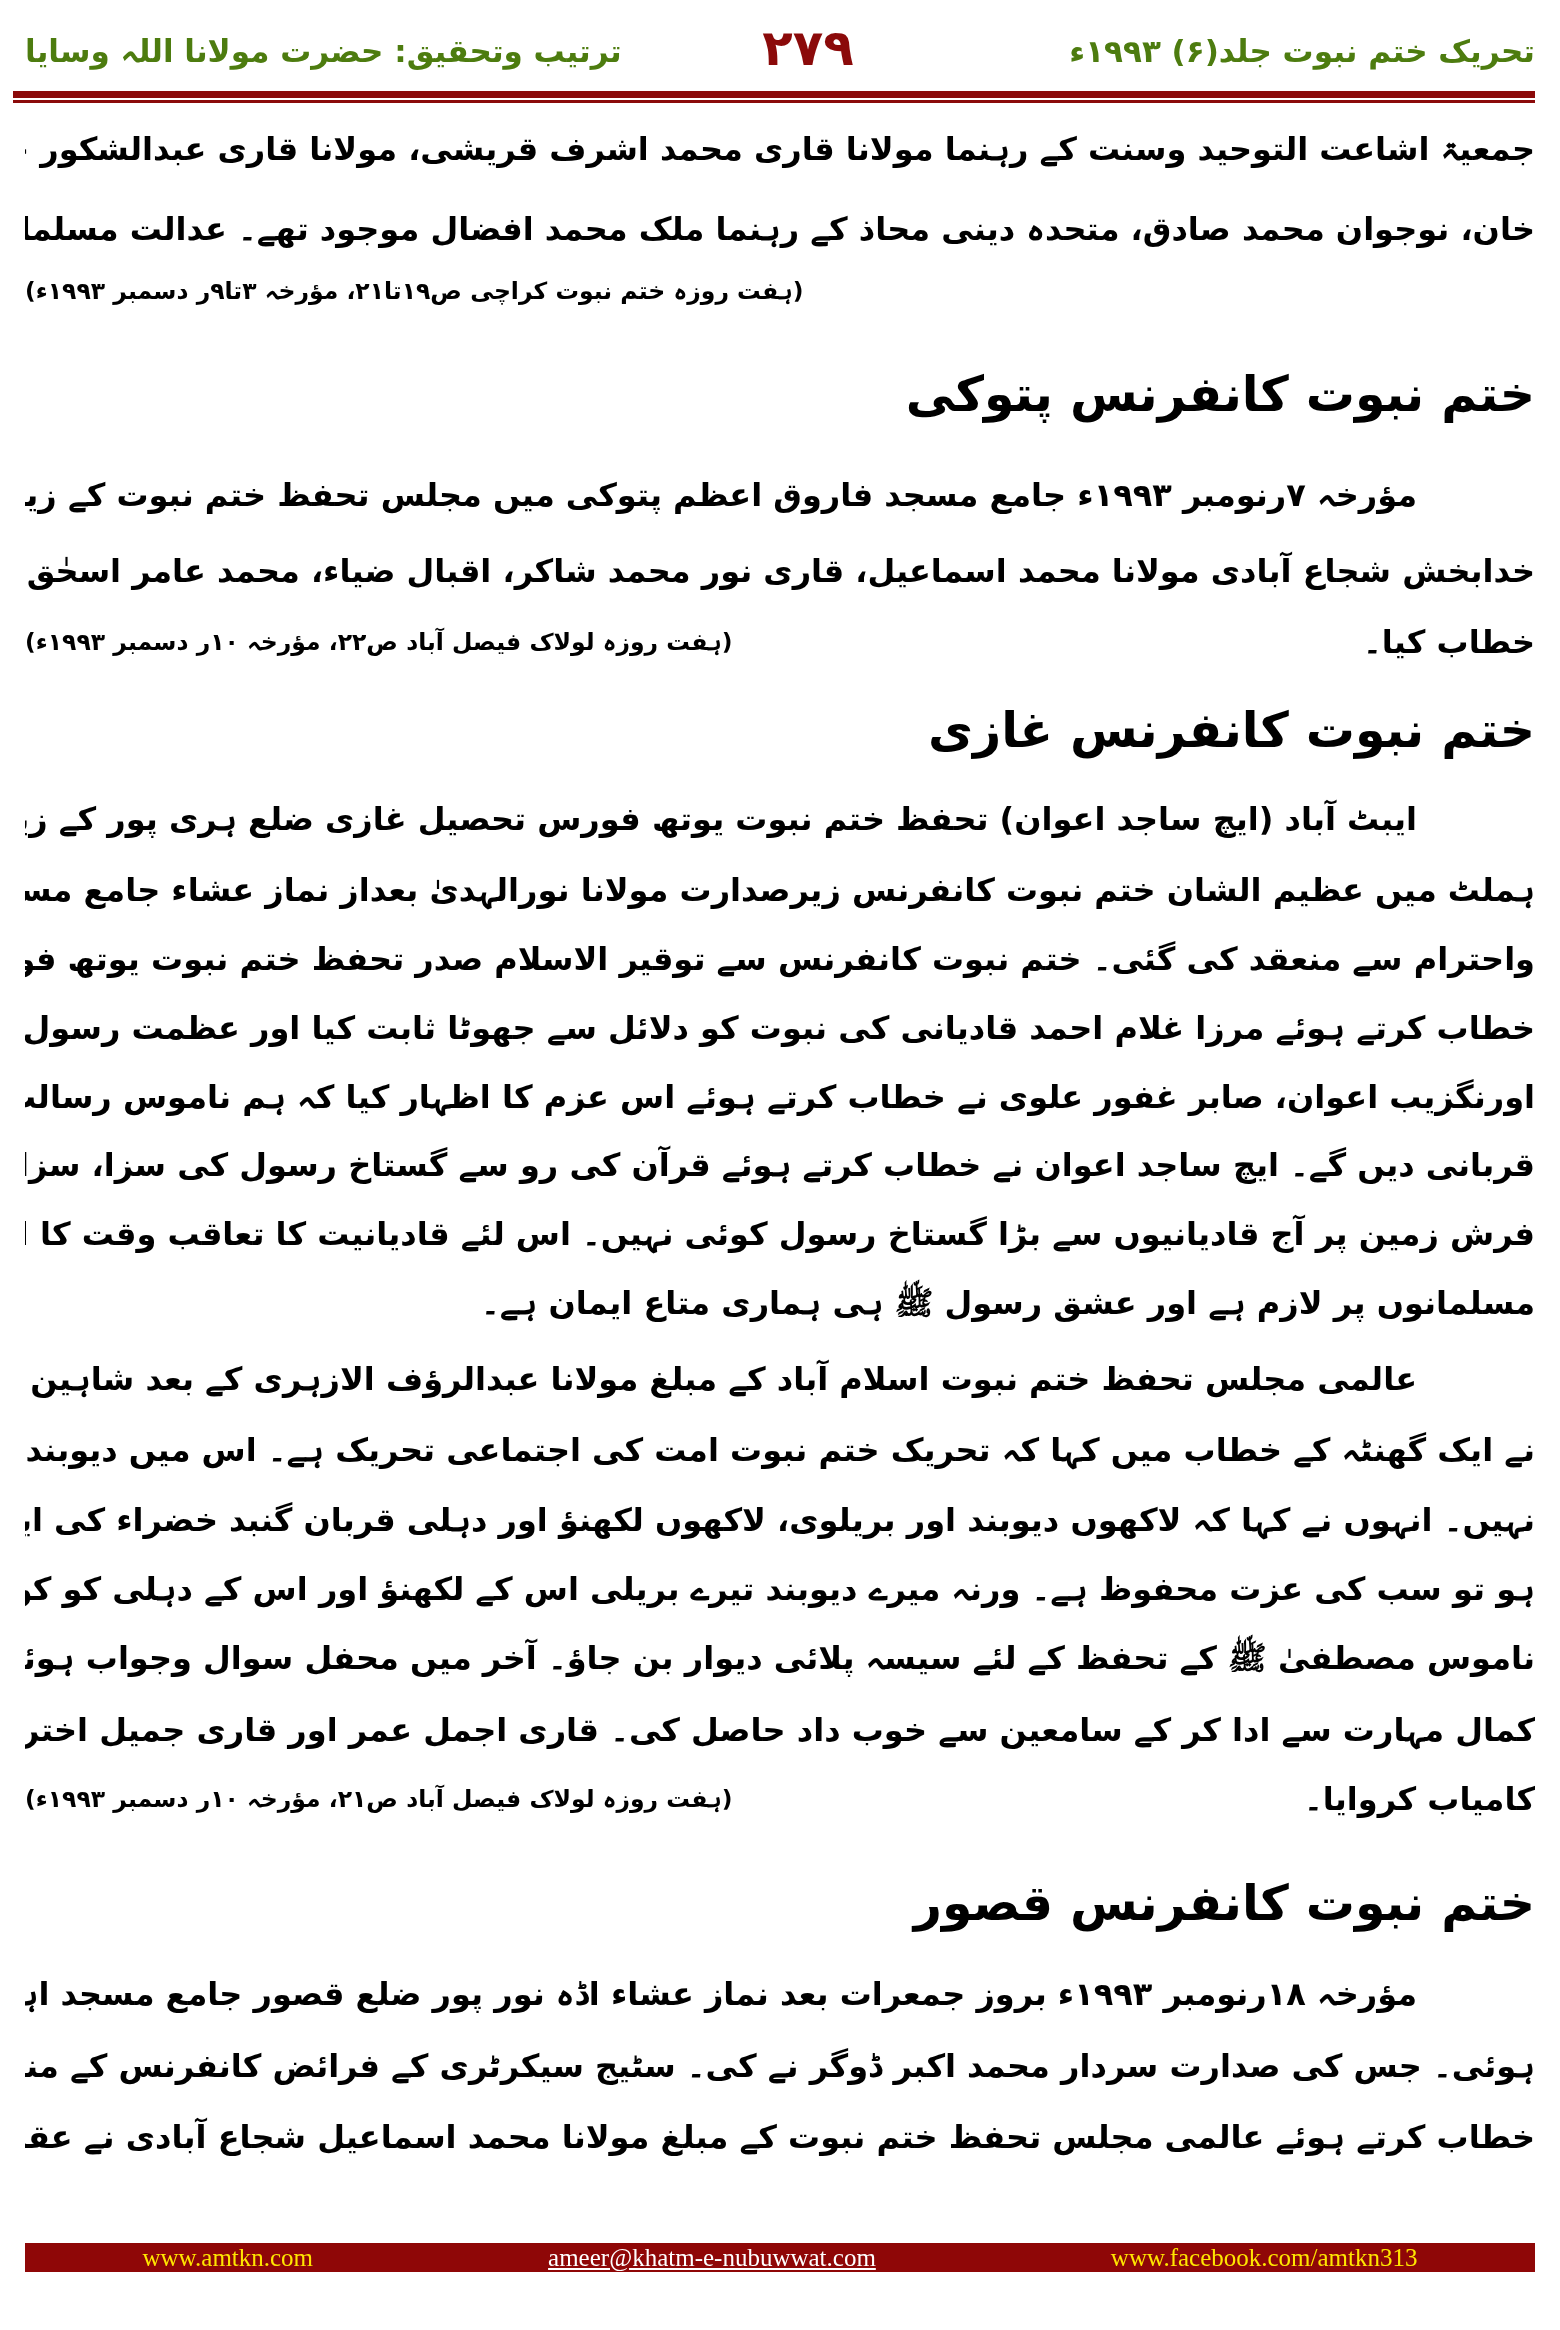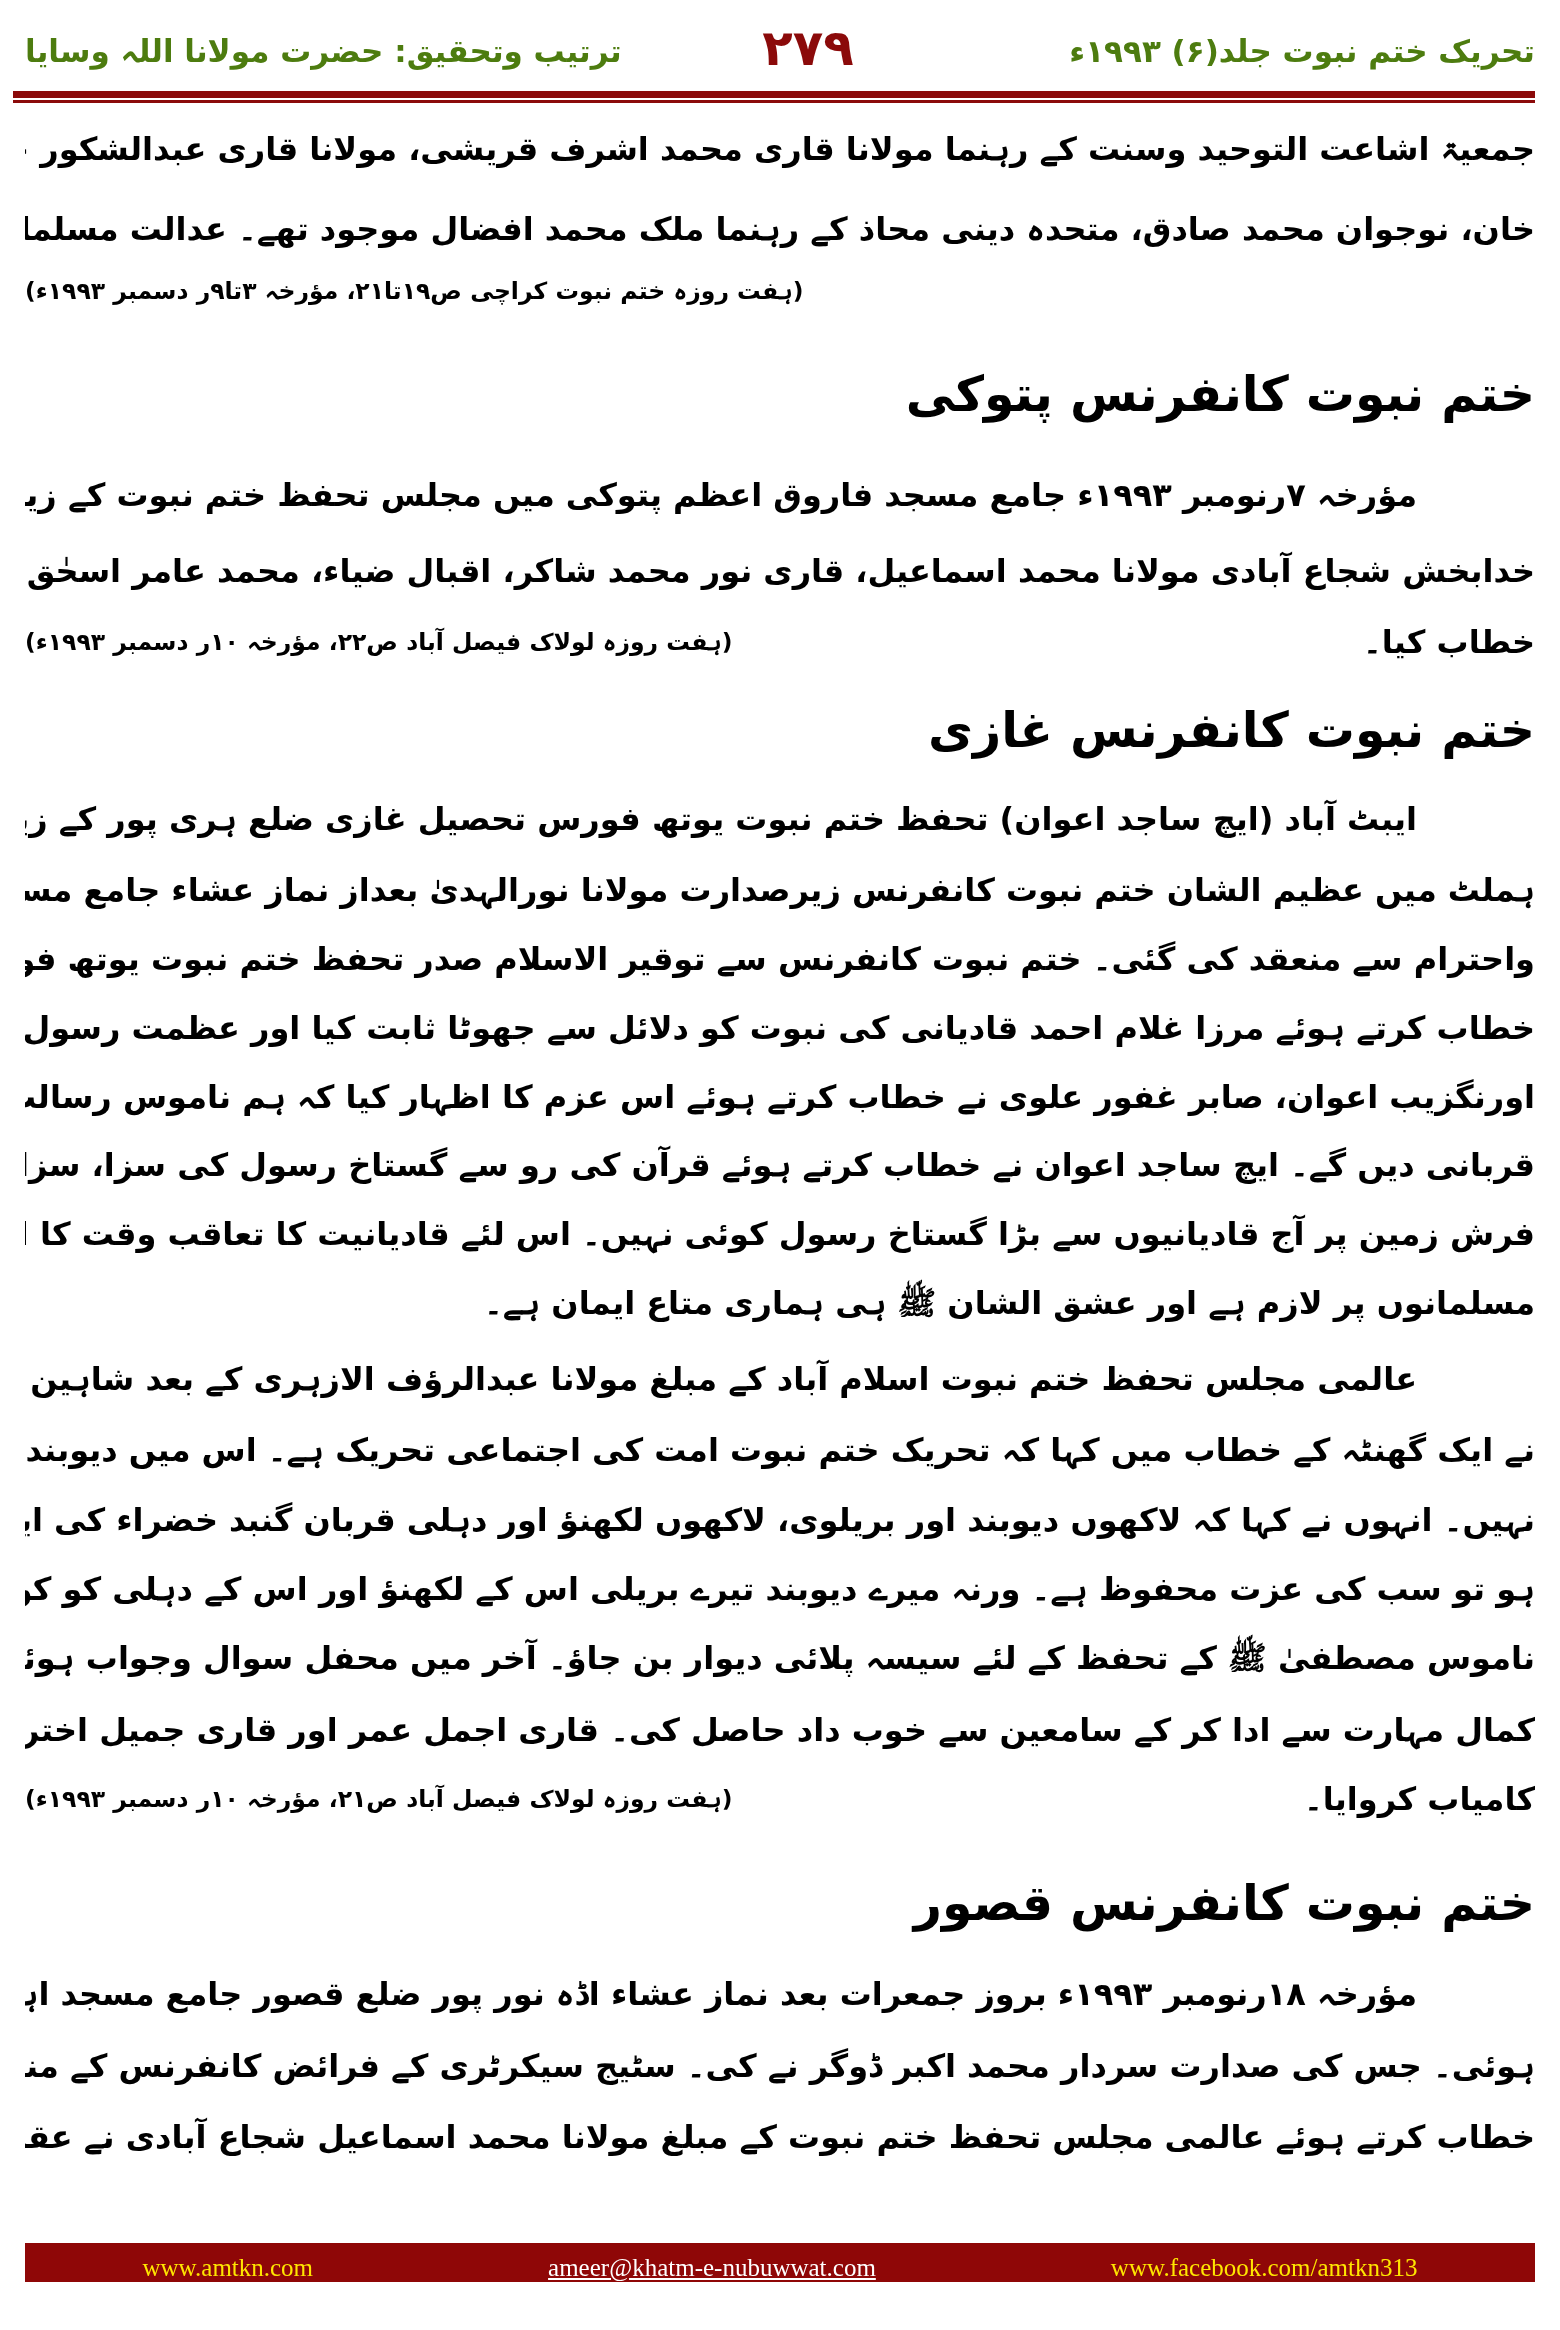--- a/index.html
+++ b/index.html
@@ -14,22 +14,22 @@
   .rule-thin { left: 12.6px; width: 1522px; top: 100px; height: 2.5px; background: #8b0a0a; }
 
   .line { left: 25px; width: 1510px; direction: rtl; font-size: 32px; line-height: 50px; height: 50px;
           font-weight: bold; white-space: nowrap; overflow: hidden;
           text-align: justify; text-align-last: justify; }
   .line.last { text-align-last: right; }
   .line.indent { padding-right: 118px; width: 1392px; }
   .heading { right: 25px; direction: rtl; font-size: 49px; font-weight: bold; line-height: 76px; white-space: nowrap; }
   .cite { left: 25px; direction: rtl; font-size: 23.5px; font-weight: bold; line-height: 42px; white-space: nowrap; text-align: right; }
 
-  .footer { left: 25px; width: 1510px; top: 2243px; height: 39px; background: #8f0707;
-            display: flex; align-items: flex-end; justify-content: space-around;
+  .footer { left: 25px; width: 1510px; top: 2243px; height: 29px; background: #8f0707;
+            display: flex; align-items: center; justify-content: space-around;
             font-family: "Liberation Serif", serif; font-size: 25px; }
   .f-yellow { color: #ffe600; }
   .f-white { color: #ffffff; text-decoration: underline; }
 </style>
 </head>
 <body>
 
 <div class="abs hdr hdr-right">تحریک ختم نبوت جلد(۶) ۱۹۹۳ء</div>
 <div class="abs pageno">۲۷۹</div>
 <div class="abs hdr hdr-left">ترتیب وتحقیق: حضرت مولانا اللہ وسایا</div>
@@ -47,21 +47,21 @@
 <div class="abs cite" style="top:621px">(ہفت روزہ لولاک فیصل آباد ص۲۲، مؤرخہ ۱۰ر دسمبر ۱۹۹۳ء)</div>
 
 <div class="abs heading" style="top:693px">ختم نبوت کانفرنس غازی</div>
 <div class="abs line indent" style="top:794px">ایبٹ آباد (ایچ ساجد اعوان) تحفظ ختم نبوت یوتھ فورس تحصیل غازی ضلع ہری پور کے زیراہتمام مؤرخہ ۱۷رنومبر ۱۹۹۳ء کو</div>
 <div class="abs line" style="top:865px">ہملٹ میں عظیم الشان ختم نبوت کانفرنس زیرصدارت مولانا نورالہدیٰ بعداز نماز عشاء جامع مسجد موہٹ سیکٹر ہملٹ میں انتہائی عقیدت</div>
 <div class="abs line" style="top:934px">واحترام سے منعقد کی گئی۔ ختم نبوت کانفرنس سے توقیر الاسلام صدر تحفظ ختم نبوت یوتھ فورس گورنمنٹ پوسٹ گریجویٹ کالج ایبٹ آباد نے</div>
 <div class="abs line" style="top:1003px">خطاب کرتے ہوئے مرزا غلام احمد قادیانی کی نبوت کو دلائل سے جھوٹا ثابت کیا اور عظمت رسول اللہ ﷺ کے تحفظ پر زور دیا۔ ہری پور کے محمد</div>
 <div class="abs line" style="top:1072px">اورنگزیب اعوان، صابر غفور علوی نے خطاب کرتے ہوئے اس عزم کا اظہار کیا کہ ہم ناموس رسالت مآب ﷺ کے تحفظ کے لئے ہر قسم کی</div>
 <div class="abs line" style="top:1140px">قربانی دیں گے۔ ایچ ساجد اعوان نے خطاب کرتے ہوئے قرآن کی رو سے گستاخ رسول کی سزا، سزائے موت ثابت کرتے ہوئے کہا کہ</div>
 <div class="abs line" style="top:1209px">فرش زمین پر آج قادیانیوں سے بڑا گستاخ رسول کوئی نہیں۔ اس لئے قادیانیت کا تعاقب وقت کا اہم ترین فریضہ ہے۔ جو ہم سب</div>
-<div class="abs line last" style="top:1278px">مسلمانوں پر لازم ہے اور عشق الشان ﷺ ہی ہماری متاع ایمان ہے۔</div>
+<div class="abs line last" style="top:1278px">مسلمانوں پر لازم ہے اور عشق رسول ﷺ ہی ہماری متاع ایمان ہے۔</div>
 
 <div class="abs line indent" style="top:1354px">عالمی مجلس تحفظ ختم نبوت اسلام آباد کے مبلغ مولانا عبدالرؤف الازہری کے بعد شاہین ختم نبوت فاتح ربوہ حضرت مولانا اللہ وسایا</div>
 <div class="abs line" style="top:1425px">نے ایک گھنٹہ کے خطاب میں کہا کہ تحریک ختم نبوت امت کی اجتماعی تحریک ہے۔ اس میں دیوبندی، بریلوی، اہل حدیث، شیعہ کی کوئی تفریق</div>
 <div class="abs line" style="top:1495px">نہیں۔ انہوں نے کہا کہ لاکھوں دیوبند اور بریلوی، لاکھوں لکھنؤ اور دہلی قربان گنبد خضراء کی ایک اینٹ مبارک پر، گنبد خضراء کی عزت محفوظ</div>
 <div class="abs line" style="top:1564px">ہو تو سب کی عزت محفوظ ہے۔ ورنہ میرے دیوبند تیرے بریلی اس کے لکھنؤ اور اس کے دہلی کو کون پوچھے گا؟ انہوں نے کہا کہ مسلمانو!</div>
 <div class="abs line" style="top:1633px">ناموس مصطفیٰ ﷺ کے تحفظ کے لئے سیسہ پلائی دیوار بن جاؤ۔ آخر میں محفل سوال وجواب ہوئی۔ سٹیج سیکرٹری کے فرائض محمد نثار عاصم نے</div>
 <div class="abs line" style="top:1705px">کمال مہارت سے ادا کر کے سامعین سے خوب داد حاصل کی۔ قاری اجمل عمر اور قاری جمیل اختر نے شب وروز محنت کر کے کانفرنس کو</div>
 <div class="abs line last" style="top:1774px">کامیاب کروایا۔</div>
 <div class="abs cite" style="top:1778px">(ہفت روزہ لولاک فیصل آباد ص۲۱، مؤرخہ ۱۰ر دسمبر ۱۹۹۳ء)</div>
 

